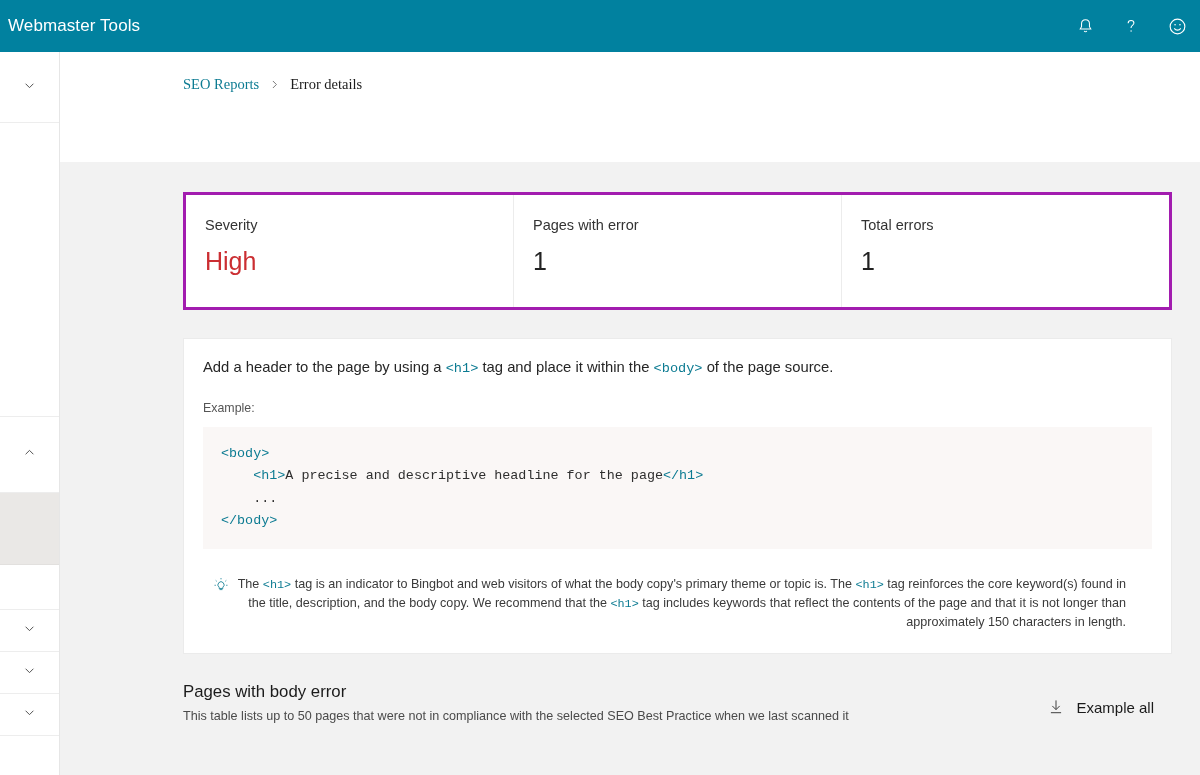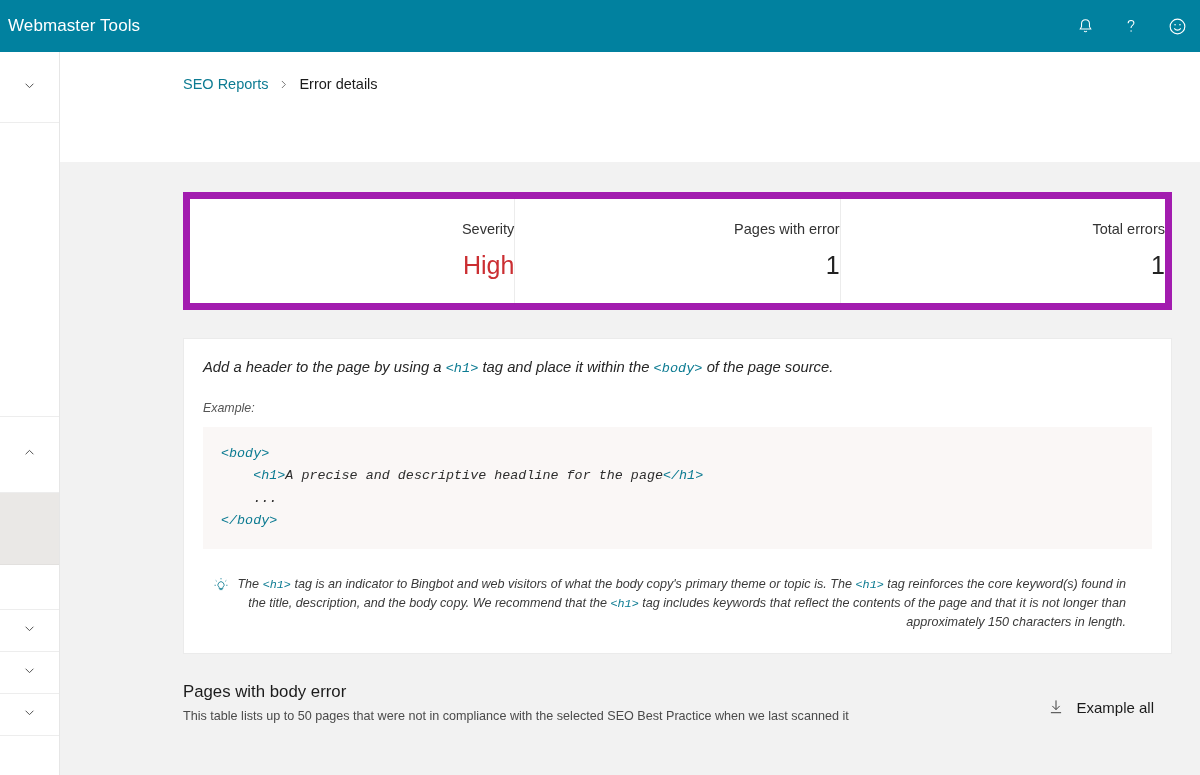--- a/index.html
+++ b/index.html
@@ -69,20 +69,21 @@
     top: 52px; left: 60px;
     width: 1140px; height: 723px;
     background: #f2f2f2;
     overflow: hidden;
   }
 
   .page-head {
     background: #ffffff;
     height: 110px;
     padding: 23px 0 0 123px;
+    font-family: Liberation Serif, serif;
   }
   .breadcrumb {
     display: flex;
     align-items: center;
     font-size: 14.5px;
     height: 18px;
   }
   .crumb-link {
     color: #0c7b92;
     cursor: pointer;
@@ -117,24 +118,23 @@
 
   
   .body-area {
     padding: 0 28px 0 123px;
   }
 
   
   .stat-strip {
     display: flex;
     background: #ffffff;
-    border: 7px solid #a21caf;
+    border: 3px solid #a21caf;
     margin-top: 30px;
     height: 118px;
-    text-align: right;
   }
   .stat-cell {
     flex: 1;
     padding: 22px 0 0 19px;
     border-right: 1px solid #ececec;
   }
   .stat-cell:last-child { border-right: none; }
   .stat-label {
     font-size: 14.5px;
     color: #333333;
@@ -155,21 +155,21 @@
   }
   .panel-head {
     height: 58px;
     display: flex;
     align-items: center;
     padding-left: 19px;
     border-bottom: 1px solid #ededed;
     font-size: 16.5px;
     color: #1b1b1b;
   }
-  .panel-body { padding: 18px 19px 22px 19px; font-style: italic; }
+  .panel-body { padding: 18px 19px 22px 19px; }
 
   .action-sentence {
     font-size: 14.8px;
     color: #262626;
     line-height: 1.45;
   }
   .tag-tok { color: #0c7b92; font-family: "Liberation Mono", monospace; font-size: 13.6px; }
 
   .example-label {
     font-size: 12.4px;

